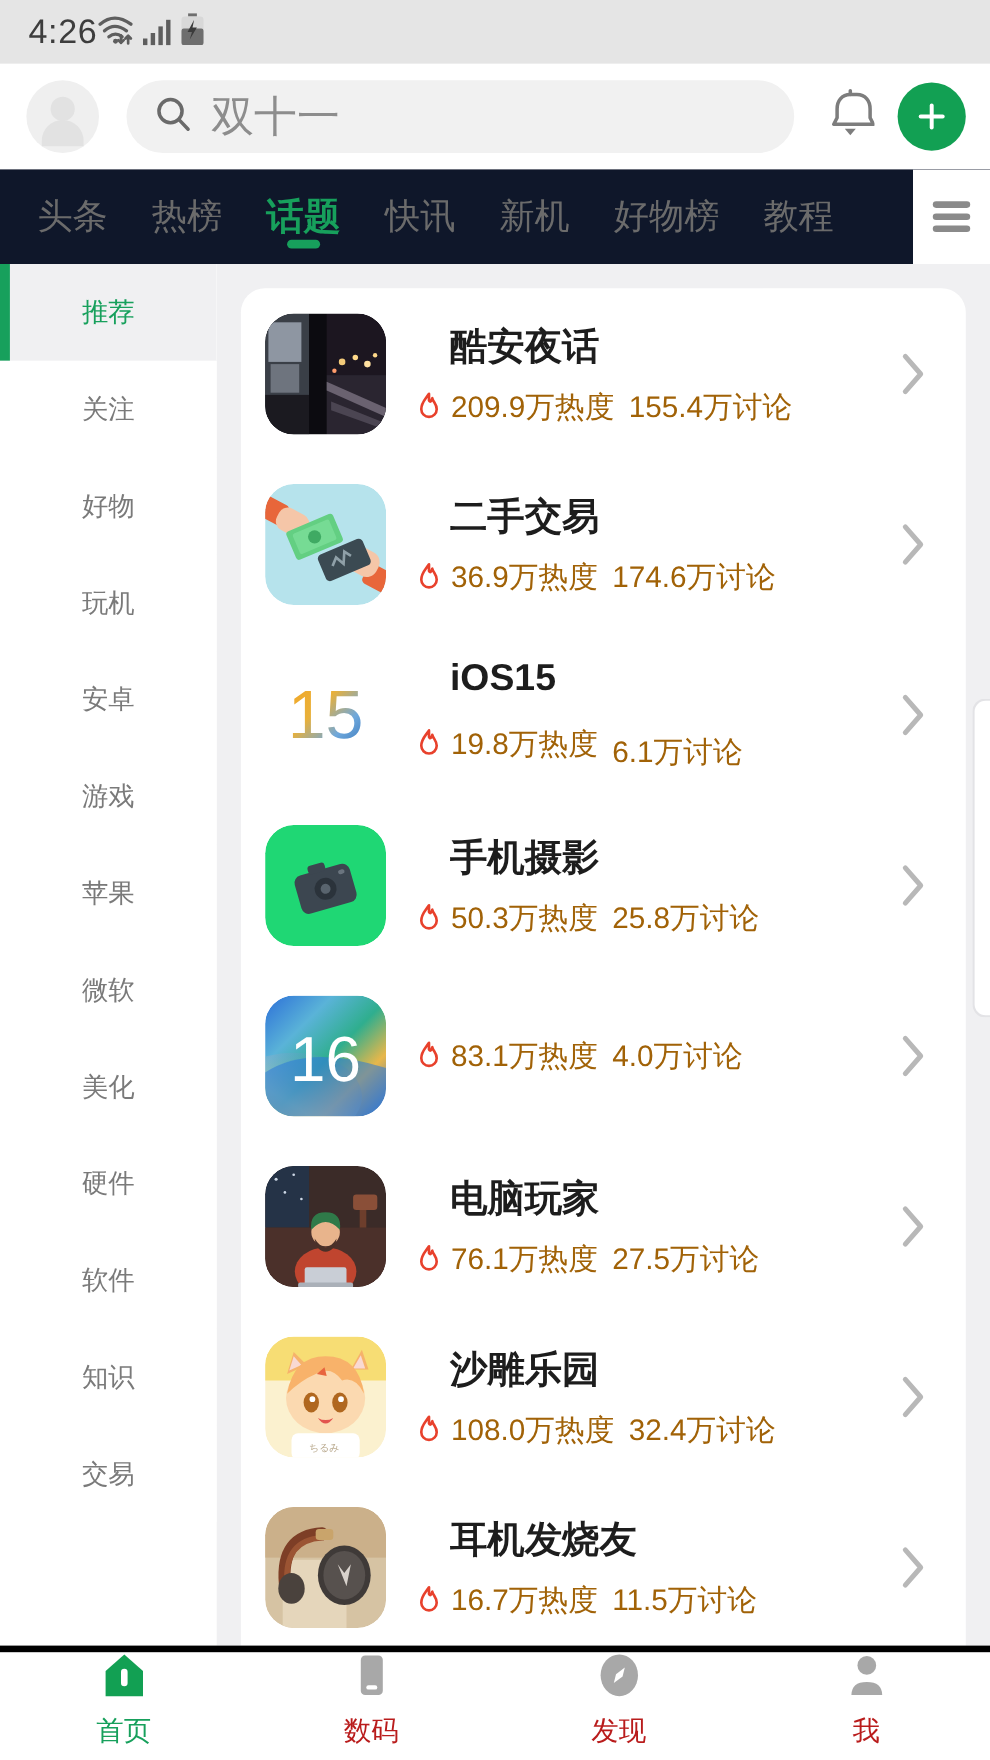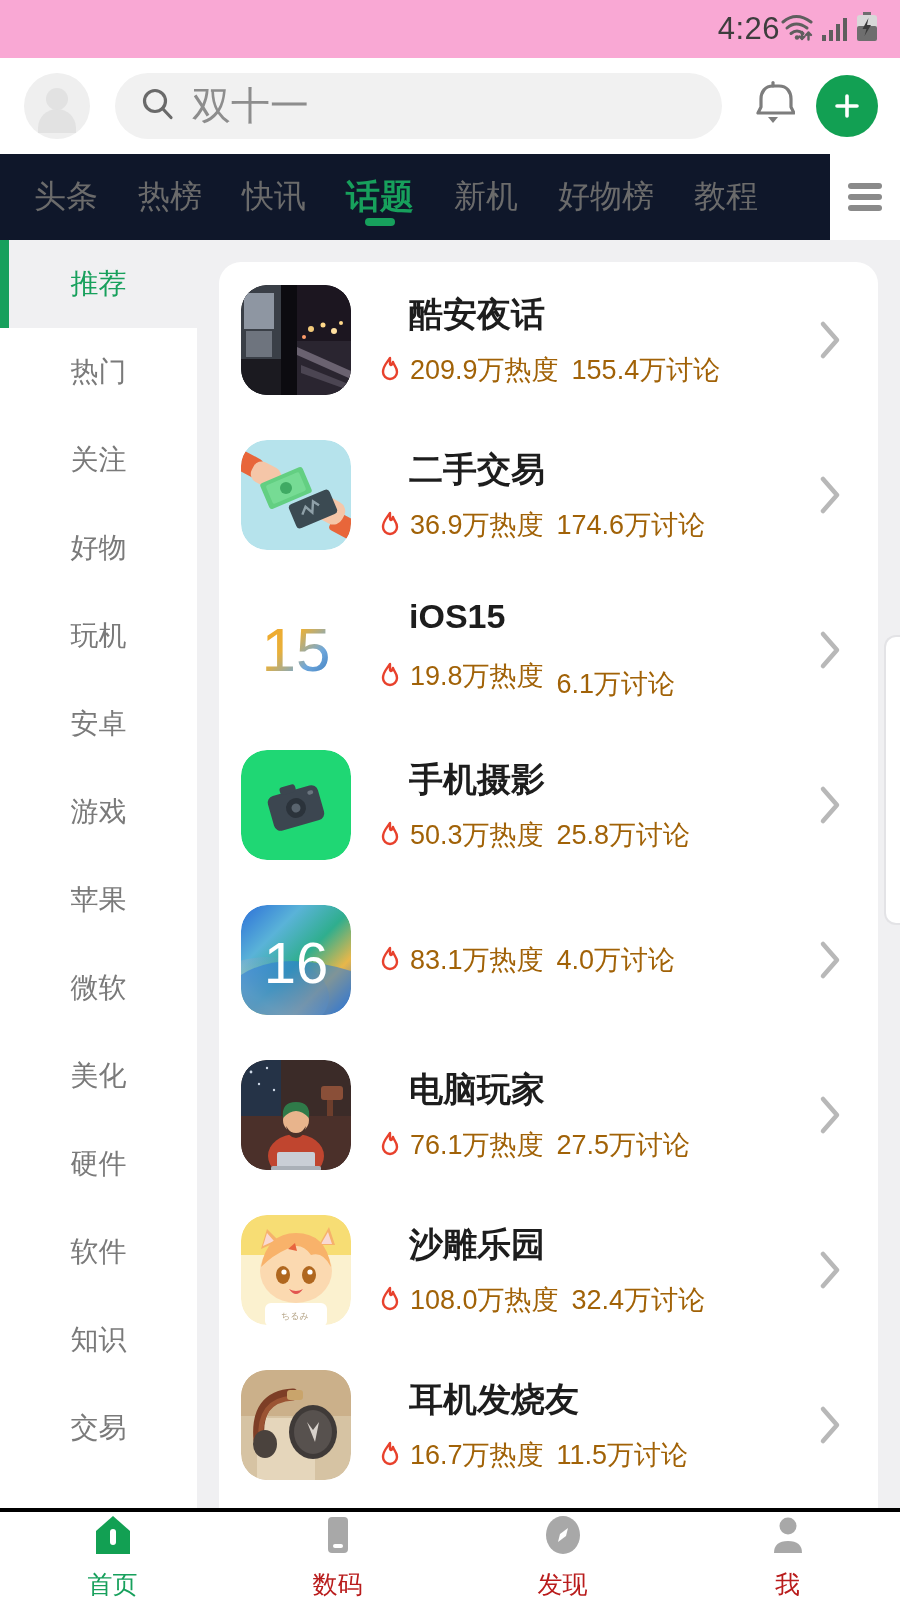--- a/index.html
+++ b/index.html
@@ -7,22 +7,22 @@
   body {
     font-family:"Liberation Sans","DejaVu Sans",sans-serif;
     background:#ffffff;
     overflow:hidden;
     position:relative;
   }
 
   
   .statusbar{
     height:58px; display:flex; align-items:center;
-    justify-content:flex-end; padding:0 22px 0 26px;
-    background:#f9a8d4;
+    justify-content:flex-start; padding:0 22px 0 26px;
+    background:#e5e5e5;
   }
   .status-time{ font-size:31px; color:#3d3d3d; letter-spacing:.5px; }
   .status-icons{ display:flex; align-items:flex-end; gap:7px; }
 
   
   .header{
     height:96px; display:flex; align-items:center; gap:0;
     padding:0 22px 0 24px; background:#fff;
   }
   .avatar{
@@ -81,21 +81,21 @@
     background:#f0f0f2; display:flex;
   }
 
   
   .sidebar{
     width:197px; flex:0 0 197px; background:#ffffff;
     position:relative; overflow:hidden;
   }
   .side-item{
     height:88px; display:flex; align-items:center; justify-content:center;
-    font-size:28px; color:#7a7a7a; position:relative; background:#fff;
+    font-size:24px; color:#7a7a7a; position:relative; background:#fff;
   }
   .side-item.active{
     color:#17a05c; background:#f0f0f2; font-weight:500;
   }
   .side-item.active .side-bar{
     position:absolute; left:0; top:0; bottom:0; width:9px; background:#17a05c;
   }
 
   
   .listwrap{
@@ -127,23 +127,23 @@
 
   
   .scrollhint{
     position:absolute; right:0; top:395px; width:16px; height:290px;
     border:2px solid #e3e3e6; border-right:none;
     border-radius:12px 0 0 12px; background:#fff;
   }
 
   
   .bottomnav{
-    position:absolute; left:0; right:0; bottom:0; height:92px;
+    position:absolute; left:0; right:0; bottom:12px; height:92px;
     background:#fff; display:flex; align-items:center;
-    border-top:4px solid #000000;
+    border-top:6px solid #000000;
     text-align:center;
   }
   .nav-item{
     flex:1 1 0; display:flex; flex-direction:column;
     align-items:center; justify-content:center; gap:6px;
   }
   .nav-label{ font-size:25px; color:#b91c1c; }
   .nav-item.active .nav-label{ color:#17a05c; }
 </style>
 </head>
@@ -209,26 +209,26 @@
   </div>
 </div>
 
 <div class="tabs" id="tabbar">
   <div class="tab">
       <span>头条</span>
     </div>
     <div class="tab">
       <span>热榜</span>
     </div>
-    <div class="tab">
-      <span>快讯</span>
-    </div>
     <div class="tab active">
       <span>话题</span>
       <span class="underline"></span>
+    </div>
+    <div class="tab">
+      <span>快讯</span>
     </div>
     <div class="tab">
       <span>新机</span>
     </div>
     <div class="tab">
       <span>好物榜</span>
     </div>
     <div class="tab">
       <span>教程</span>
     </div>
@@ -240,23 +240,20 @@
     </div>
   </div>
 </div>
 
 <div class="content">
 
   <div class="sidebar" id="sidebar">
       <div class="side-item active">
         <span class="side-bar"></span>
         <span>推荐</span>
-      </div>
-      <div class="side-item">
-        <span>热门</span>
       </div>
       <div class="side-item">
         <span>关注</span>
       </div>
       <div class="side-item">
         <span>好物</span>
       </div>
       <div class="side-item">
         <span>玩机</span>
       </div>

